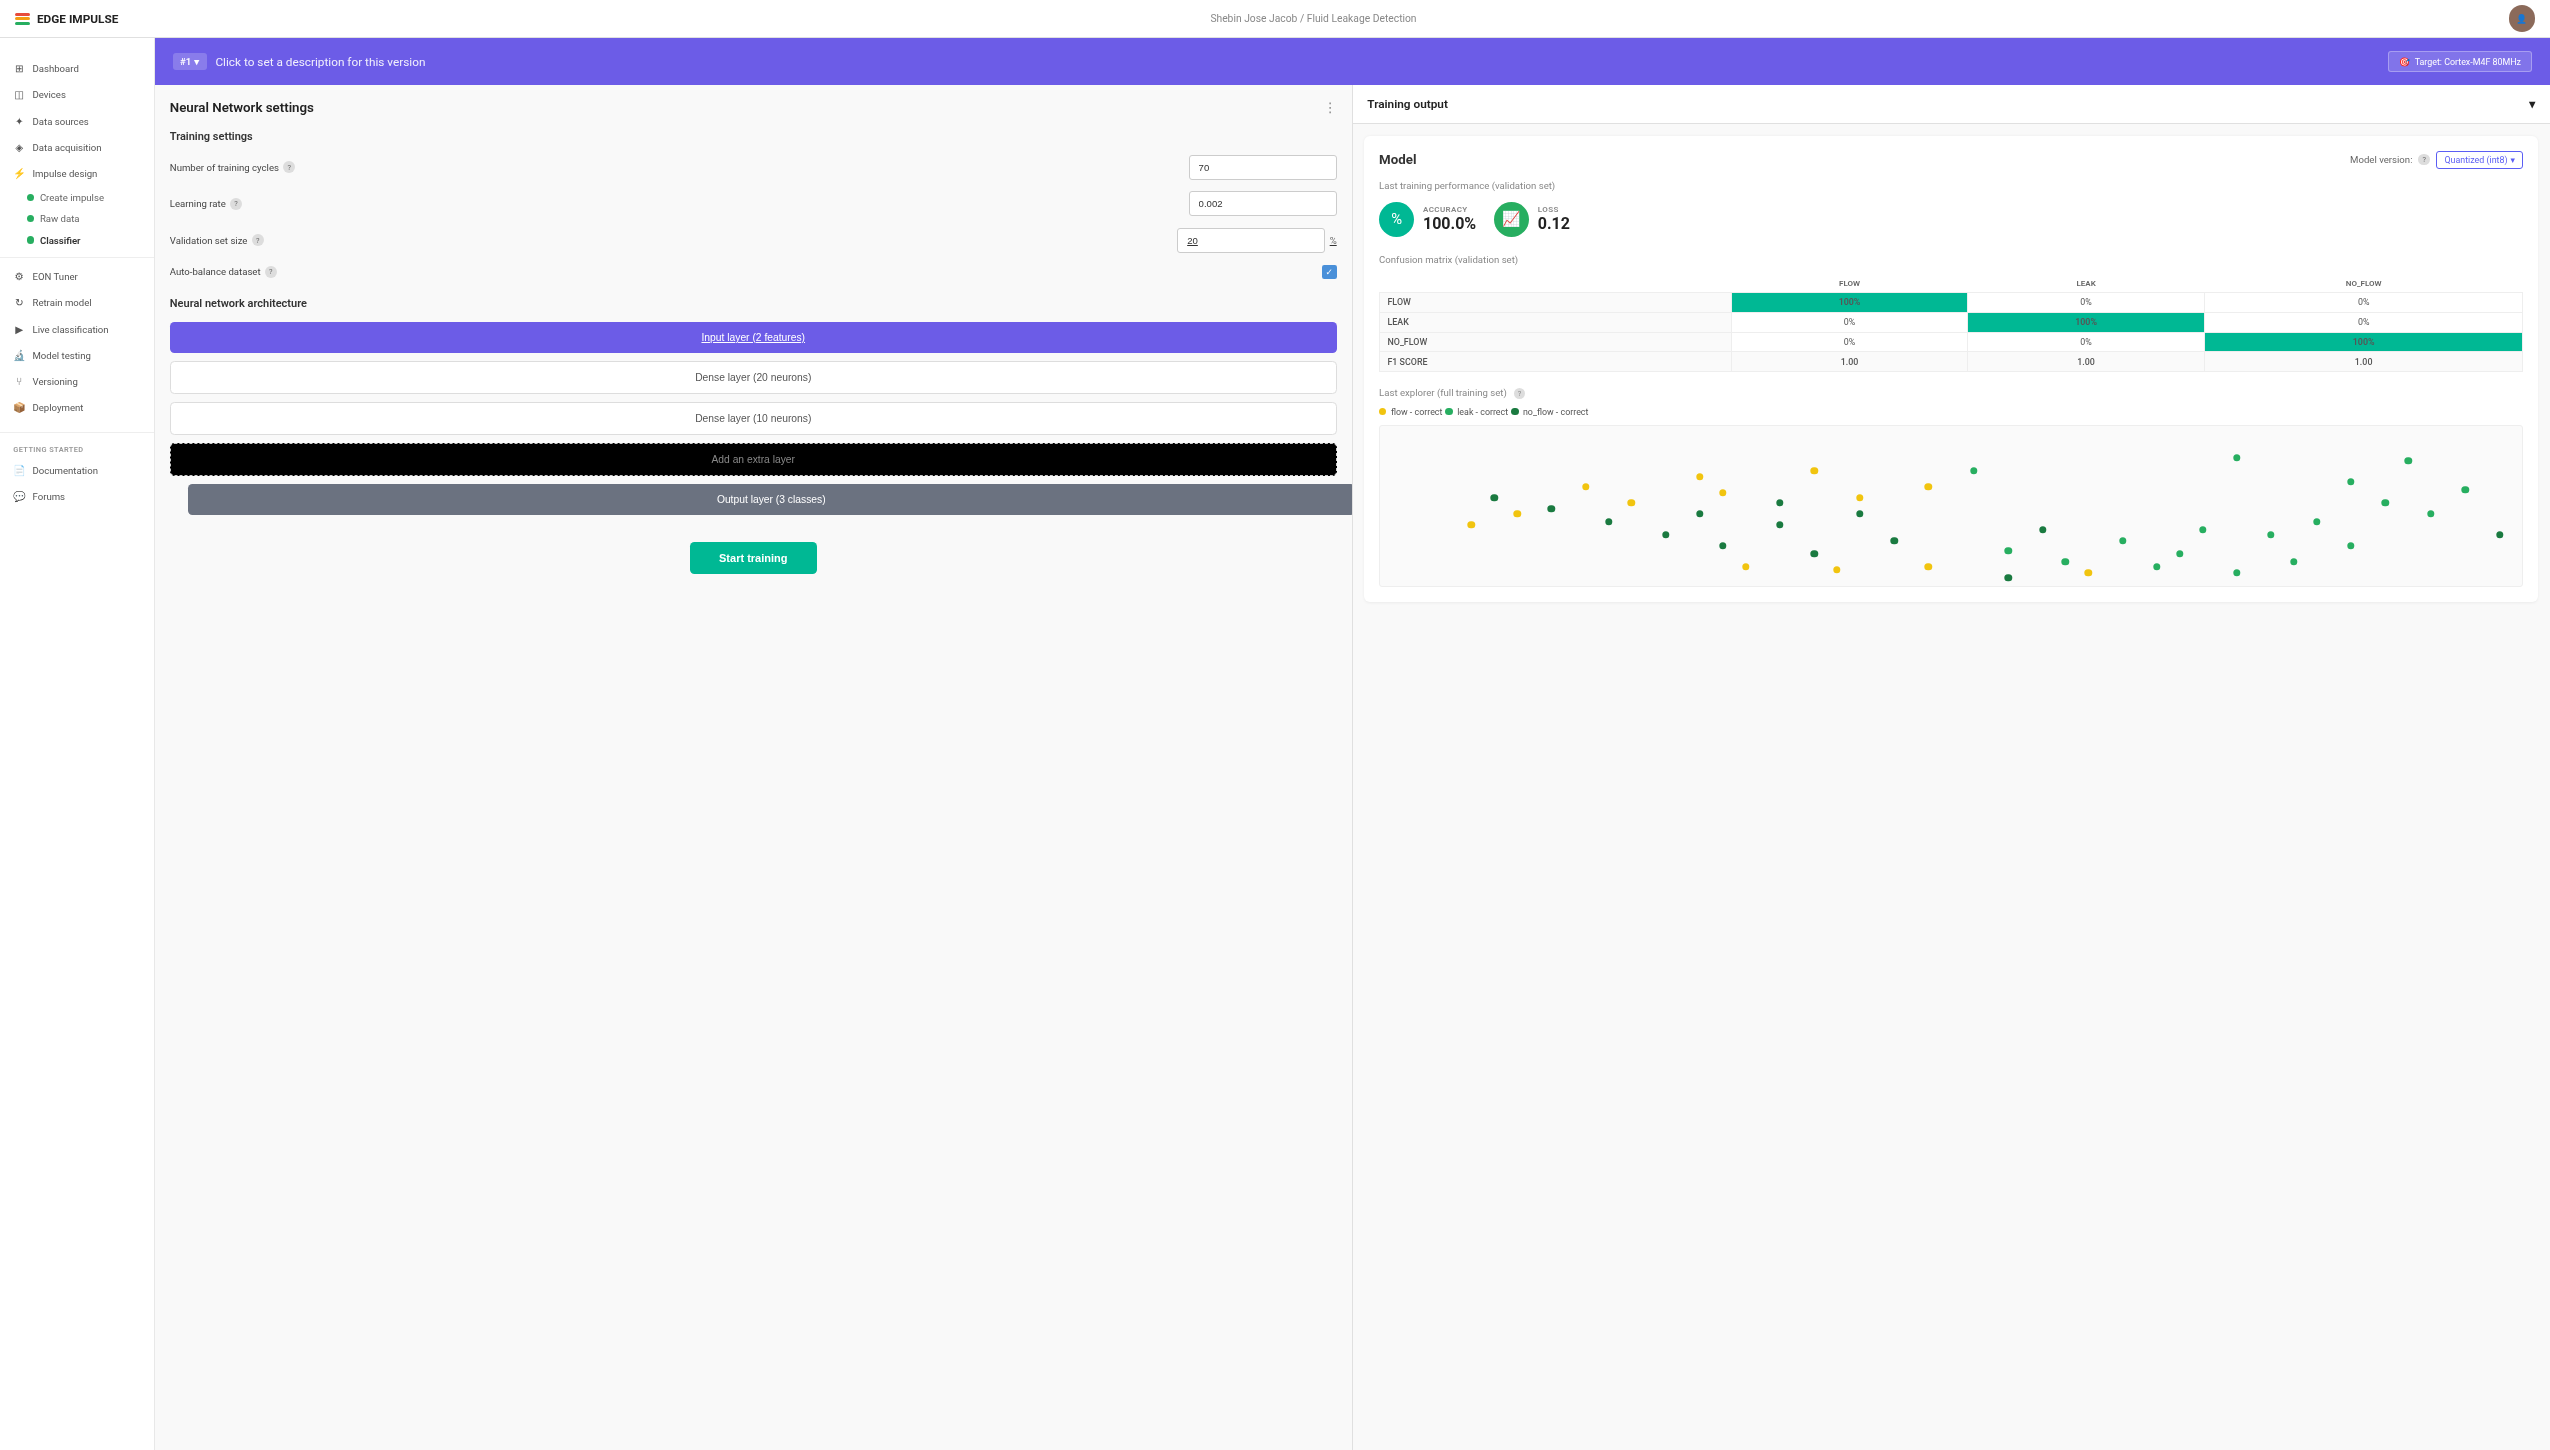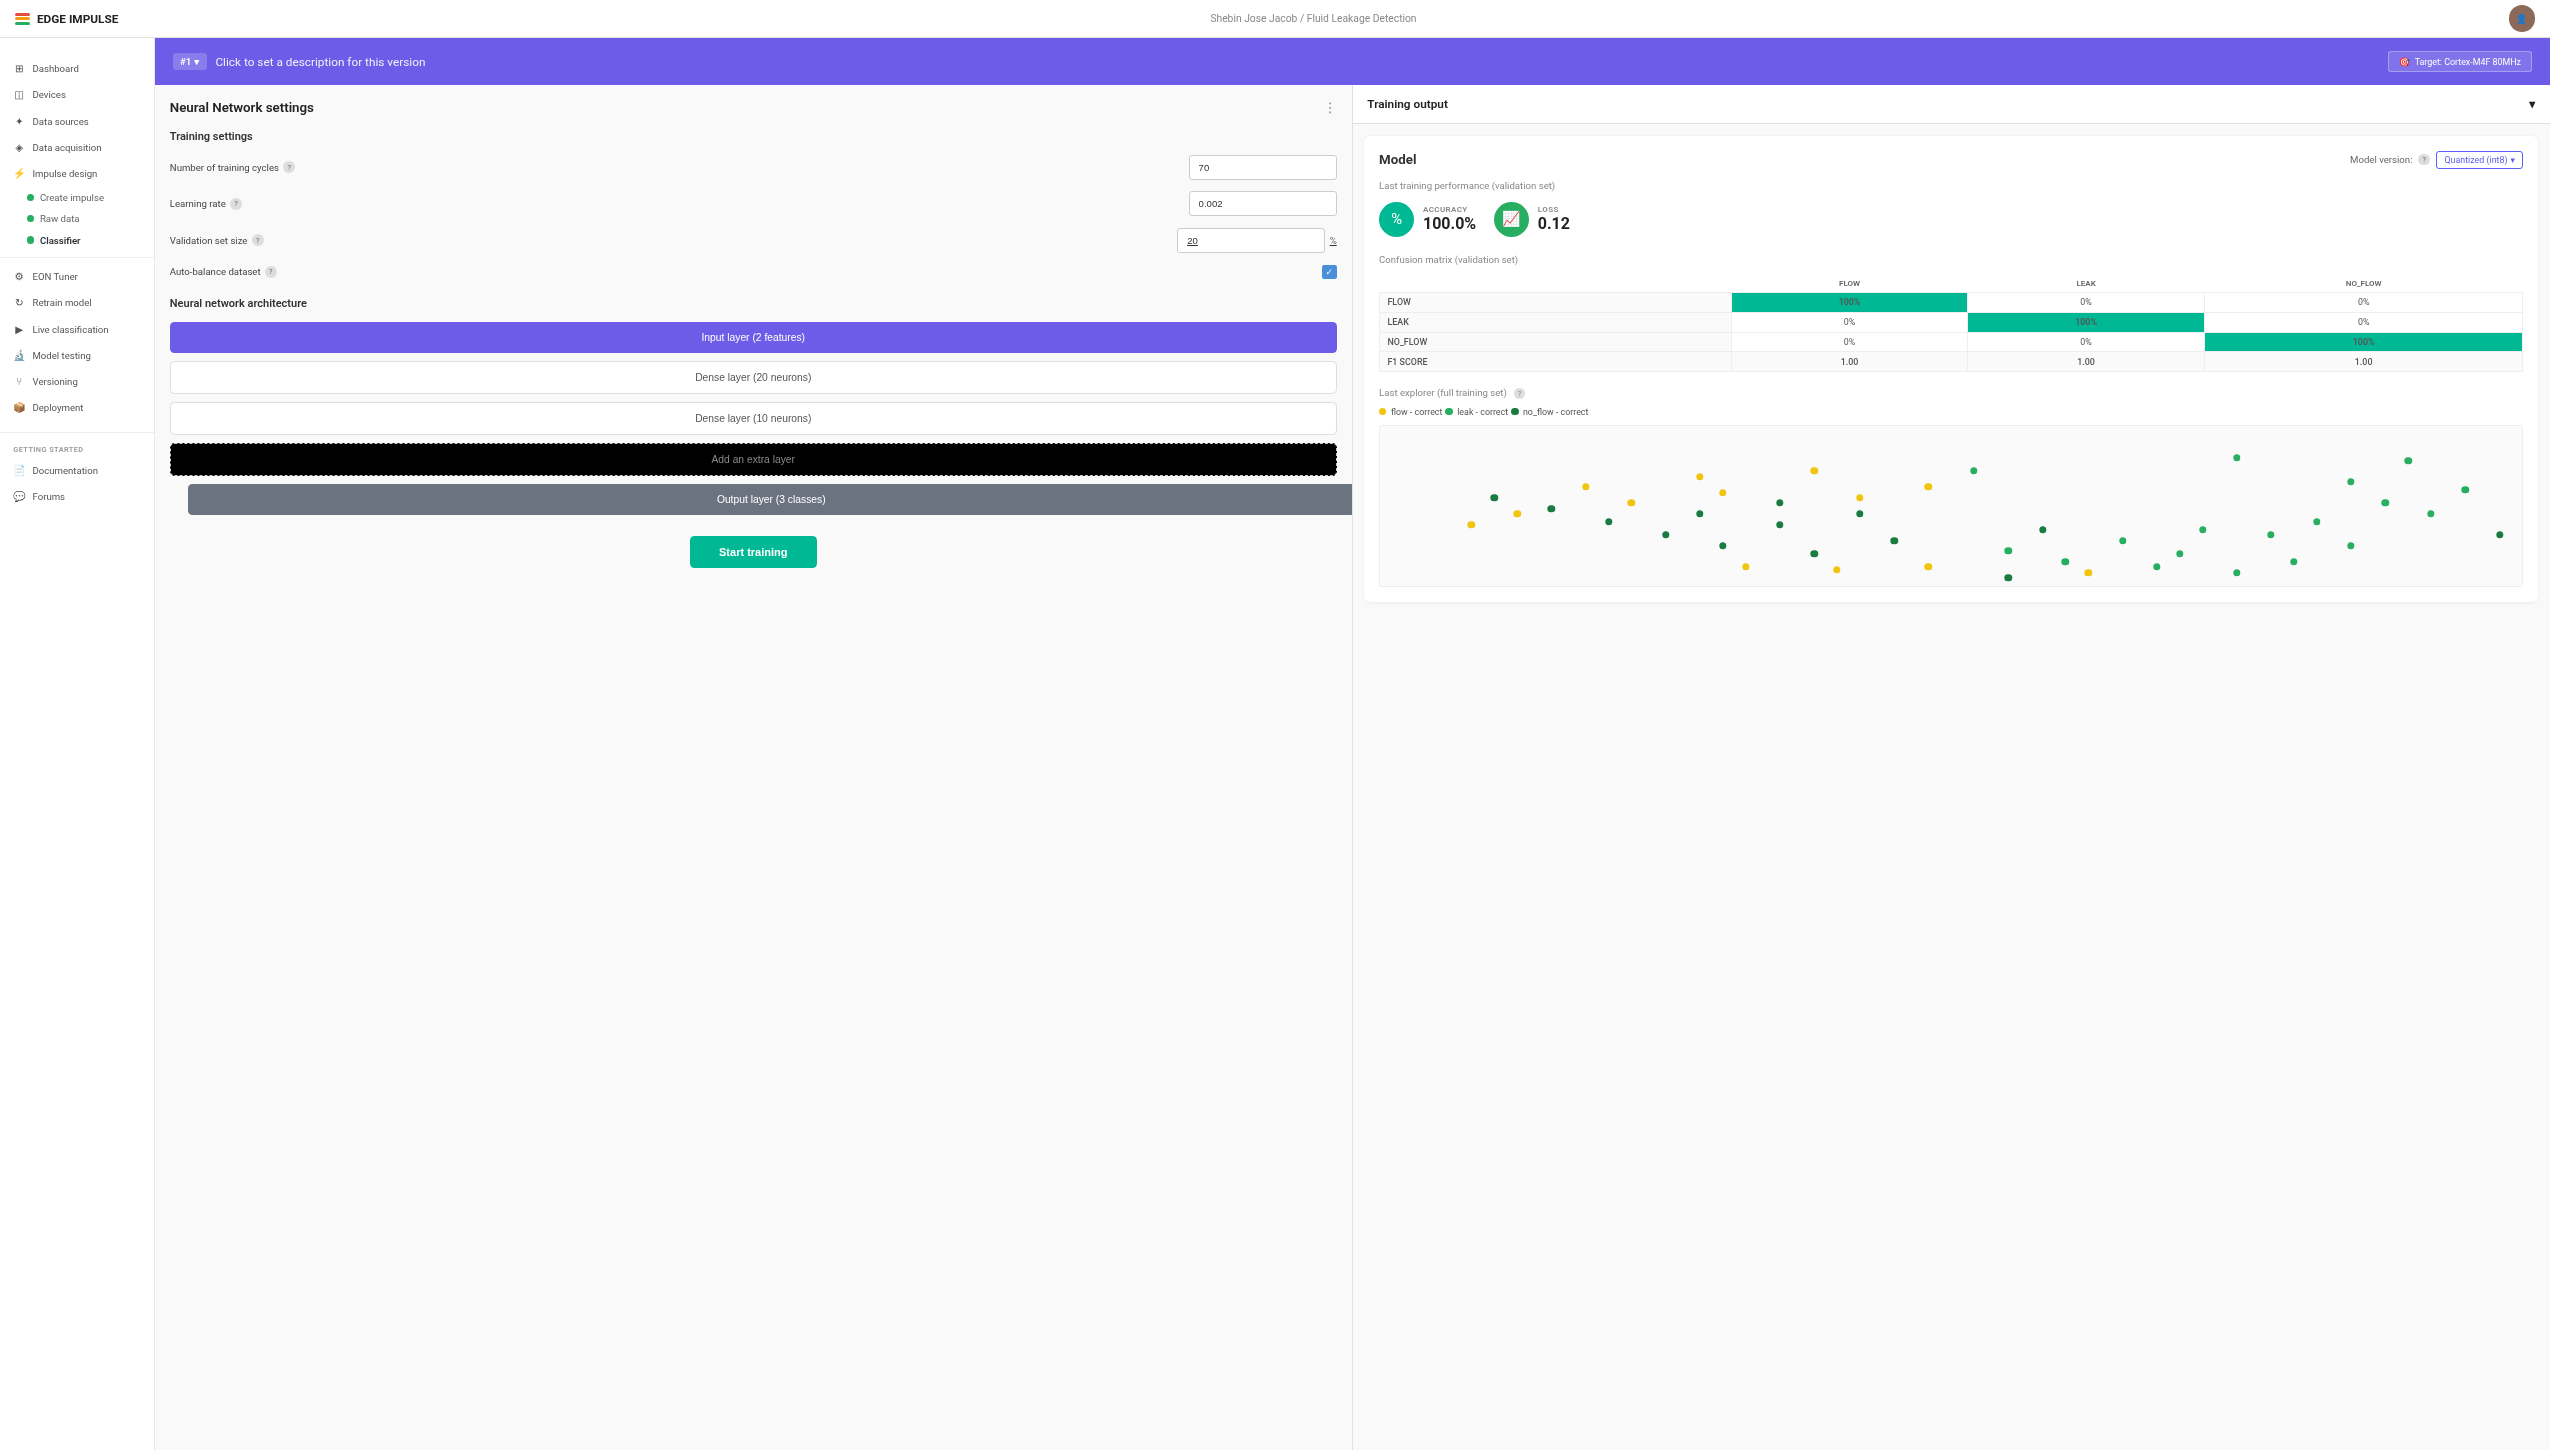--- a/index.html
+++ b/index.html
@@ -104,28 +104,28 @@
       width: 100%;
       padding: 10.3px;
       border-radius: 4.4px;
       border: none;
       font-size: 10.3px;
       font-weight: 500;
       cursor: pointer;
       margin-bottom: 7.4px;
       text-align: center;
     }
-    .layer-input { background: #6c5ce7; color: white; }
+    .layer-input { background: #6c5ce7; color: white; text-decoration: underline; }
     .layer-dense { background: white; color: #555; border: 0.7px solid #ddd; }
     .layer-add { background: #000000; color: #888; border: 1.5px dashed #ccc; }
     .layer-output { background: #6b7280; color: white; margin-left: 18px; }
 
     .start-training-btn {
       display: block;
-      margin: 13px auto 0;
+      margin: 19px auto 0;
       background: #00b894;
       color: white;
       border: none;
       padding: 10.3px 29.5px;
       border-radius: 4.4px;
       font-size: 11px;
       font-weight: 600;
       cursor: pointer;
     }
 

